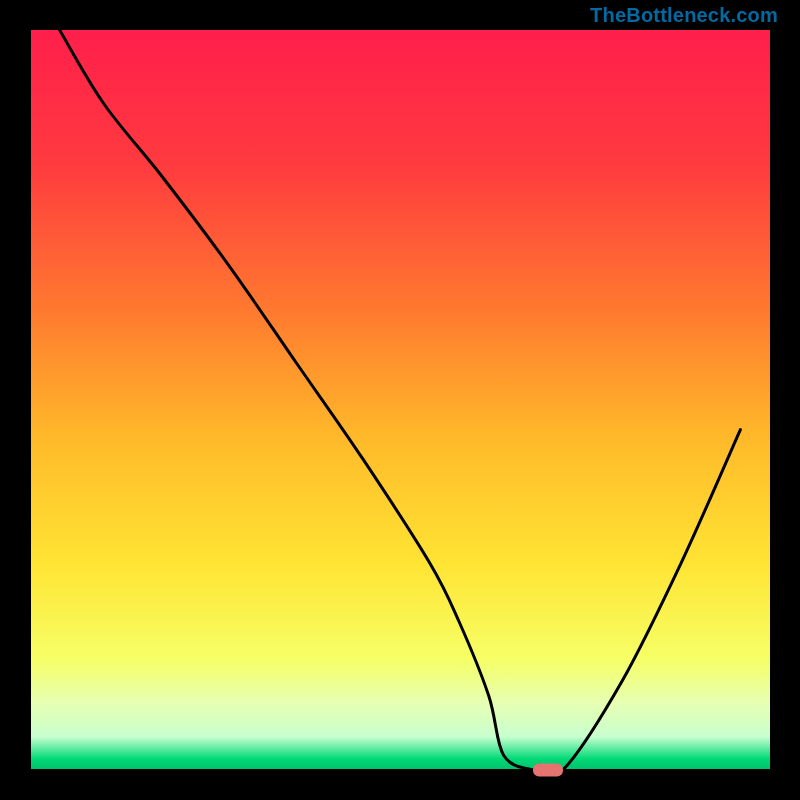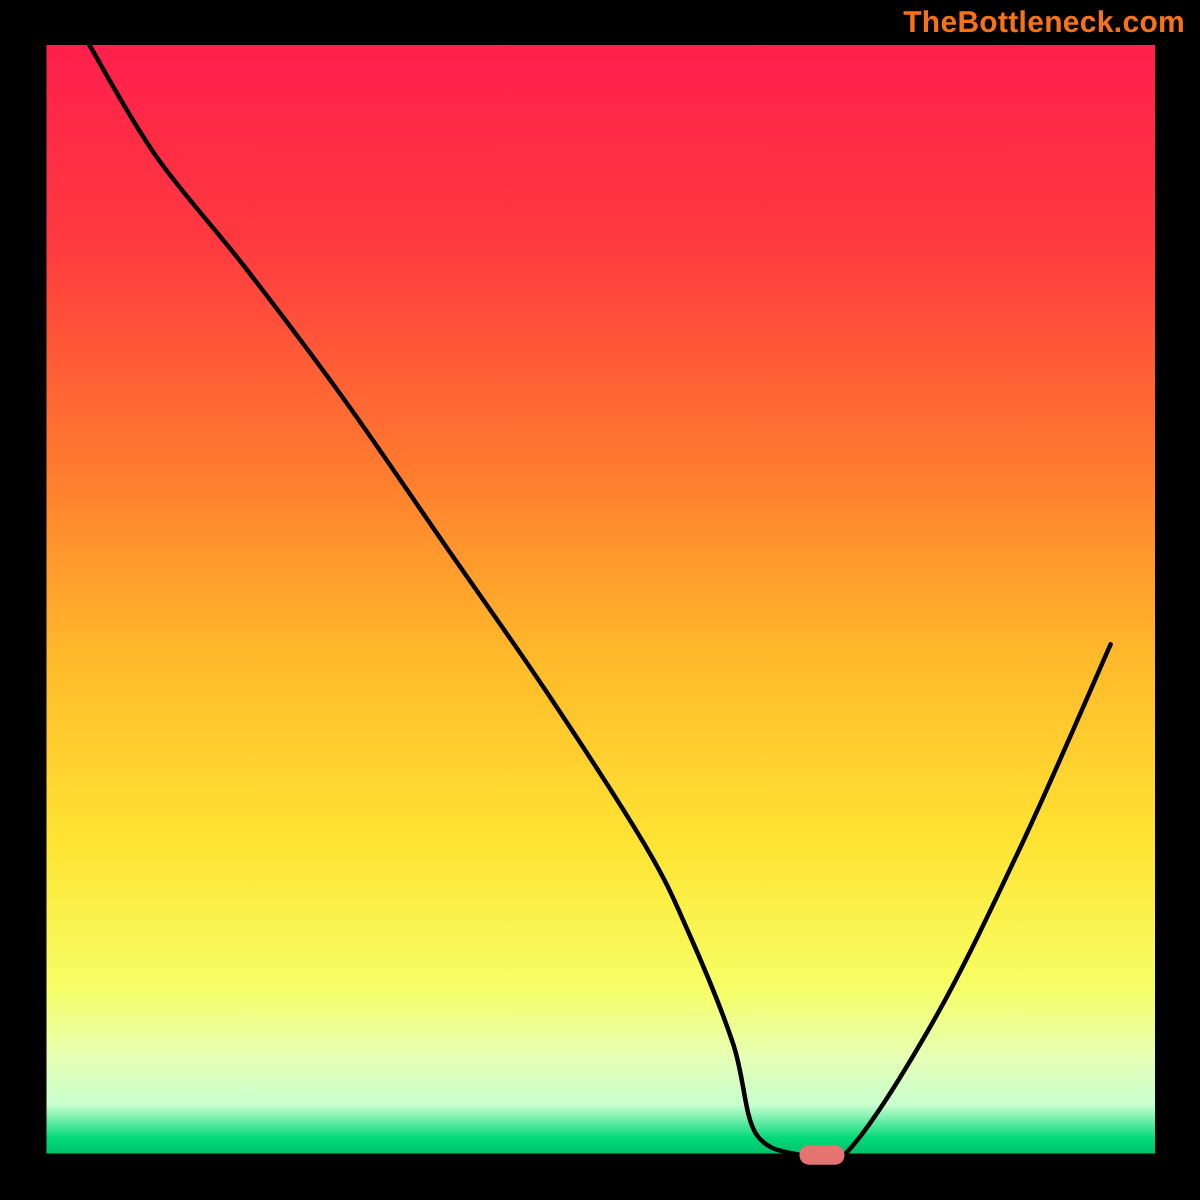--- a/index.html
+++ b/index.html
@@ -12,24 +12,24 @@
     overflow: hidden;
   }
   .stage {
     position: relative;
     width: 800px;
     height: 800px;
   }
   .watermark {
     position: absolute;
     top: 4px;
-    right: 10px;
+    right: 22px;
     font-size: 20px;
     font-weight: 600;
-    color: #f97316;
+    color: #0369a1;
     letter-spacing: 0.2px;
     user-select: none;
   }
   svg {
     position: absolute;
     left: 0;
     top: 0;
   }
 </style>
 </head>

